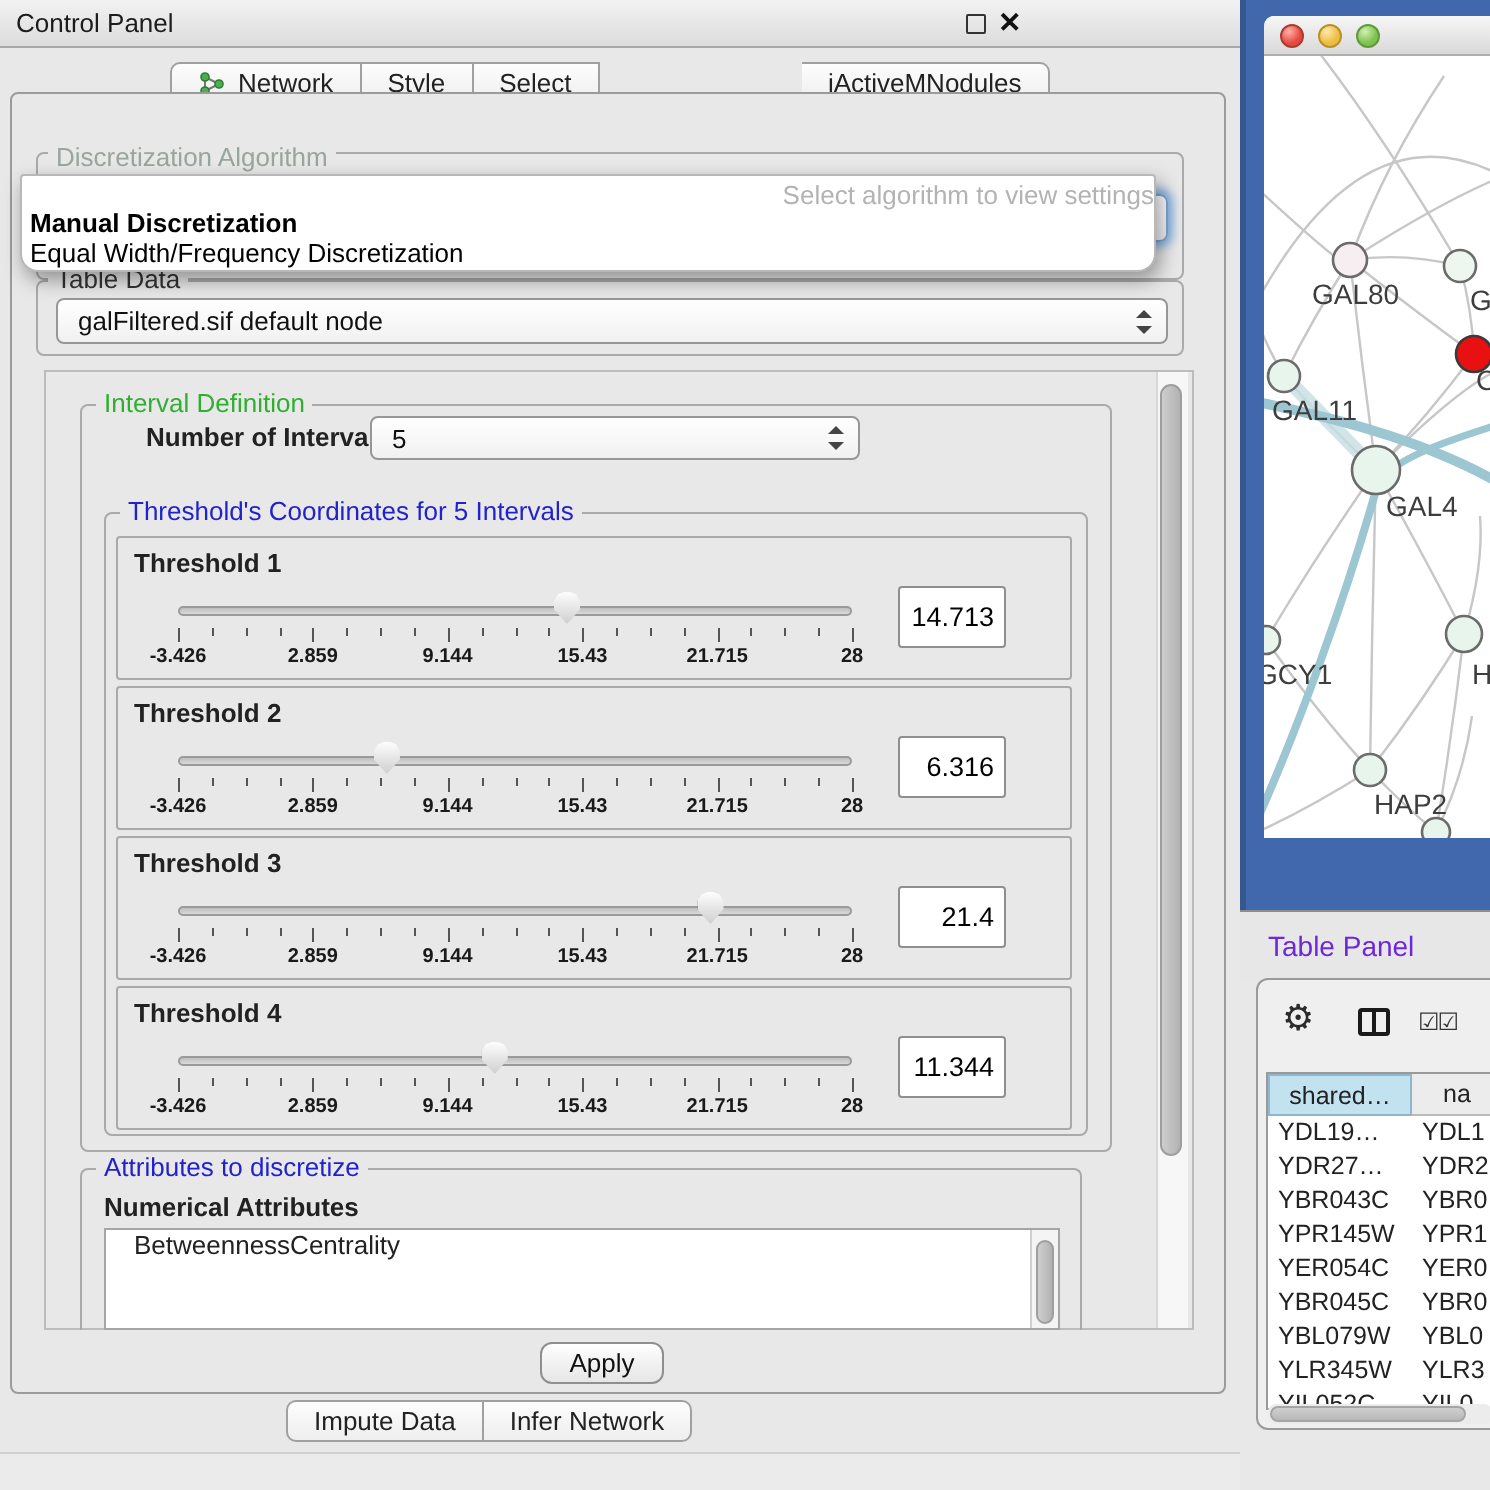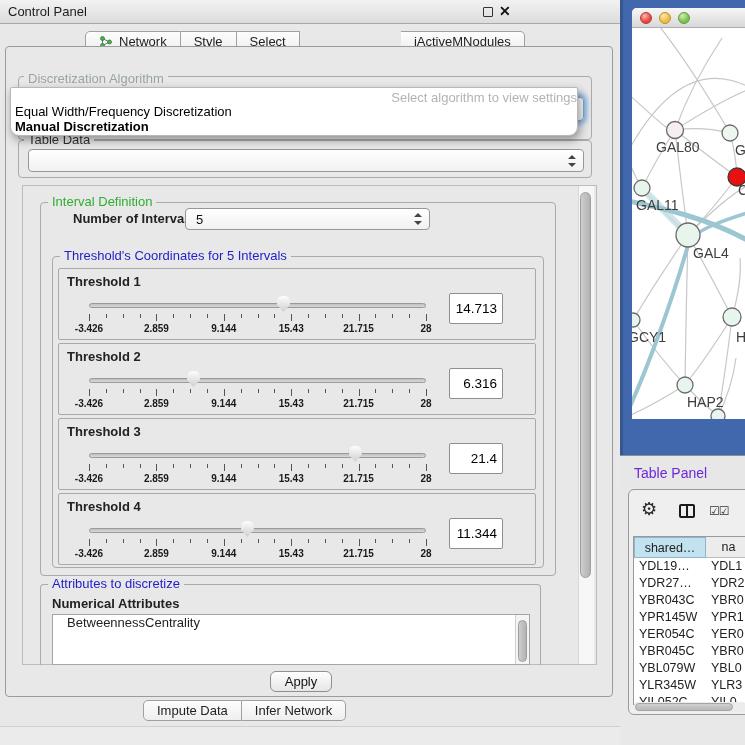--- a/index.html
+++ b/index.html
@@ -163,27 +163,28 @@
 <div class="abs" id="tabpane"></div>
 
 <div class="abs grp" id="grp-disc"></div>
 <span class="grp-title abs" id="grp-disc-title">Discretization Algorithm</span>
 <div class="combo" id="combo-disc">
     <div class="spinner"></div>
   </div>
 
 <div class="abs" id="popup">
   <div class="ph">Select algorithm to view settings</div>
+  <div class="opt b">Manual Discretization</div>
   <div class="opt">Equal Width/Frequency Discretization</div>
-  <div class="opt b">Manual Discretization</div>
 </div>
 
 <div class="abs grp" id="grp-td"></div>
 <span class="grp-title abs" id="grp-td-title">Table Data</span>
 <div class="combo" id="combo-td">
+  <span class="val">galFiltered.sif default node</span>
   <div class="spinner"></div>
 </div>
 
 <div class="abs" id="scrollpane"></div>
 <div class="abs vtrack" id="main-vtrack"></div>
 <div class="abs vthumb" id="main-vthumb"></div>
 
 <div class="abs grp" id="grp-interval"></div>
 <span class="grp-title abs green" id="grp-interval-title">Interval Definition</span>
 <span class="abs" id="lbl-numint">Number of Intervals</span>

